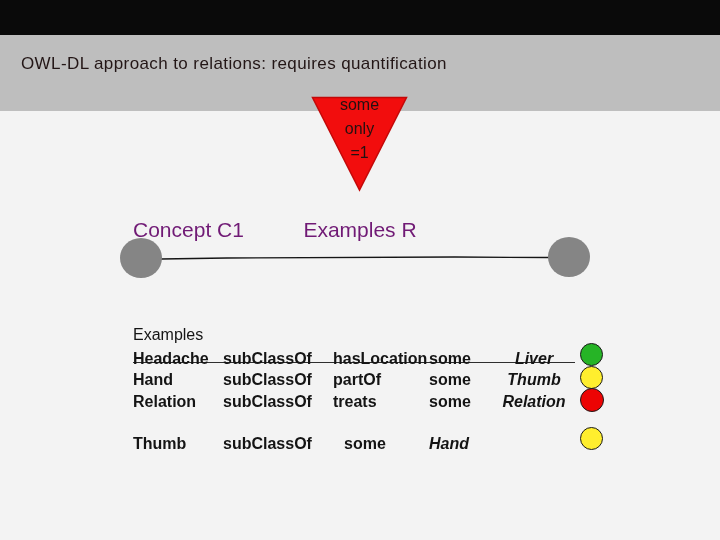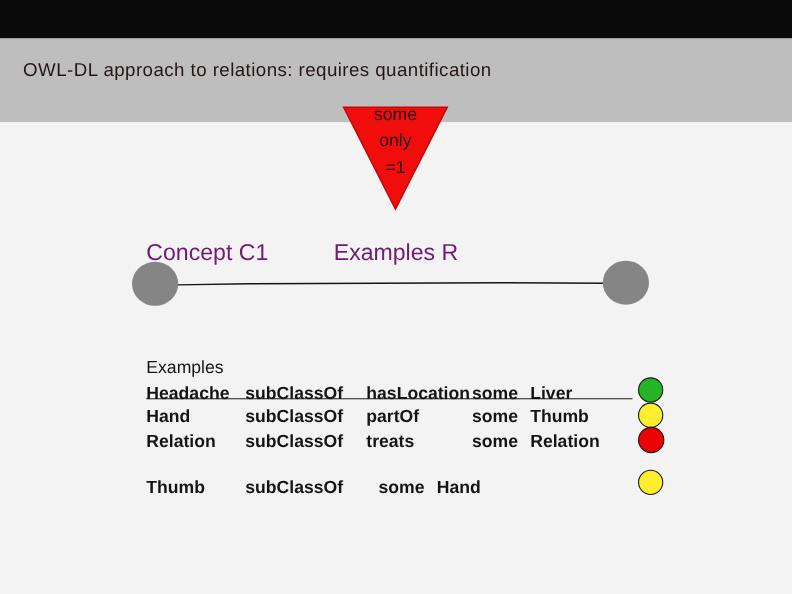--- a/index.html
+++ b/index.html
@@ -76,21 +76,21 @@
     font-size: 16px;
     font-weight: bold;
     color: #141414;
   }
   .ex-row { display: flex; height: 21.4px; line-height: 21.4px; white-space: nowrap; }
   .ex-row.gap-above { margin-top: 20.5px; }
   .cell-0 { width: 90px;  text-align: left; }
   .cell-1 { width: 110px; text-align: left; }
   .cell-2 { width: 85px;  text-align: left; }
   .cell-3 { width: 64px;  text-align: center; }
-  .cell-4 { width: 104px; text-align: left; }
+  .cell-4 { width: 104px; text-align: center; font-style: italic; }
   
   .status-dot {
     position: absolute; left: 580px;
     width: 23px; height: 23px;
     border: 1.2px solid #1a1a1a;
     border-radius: 50%;
     box-sizing: border-box;
   }
   .dot-0 { top: 343px; }
   .dot-1 { top: 366px; }

